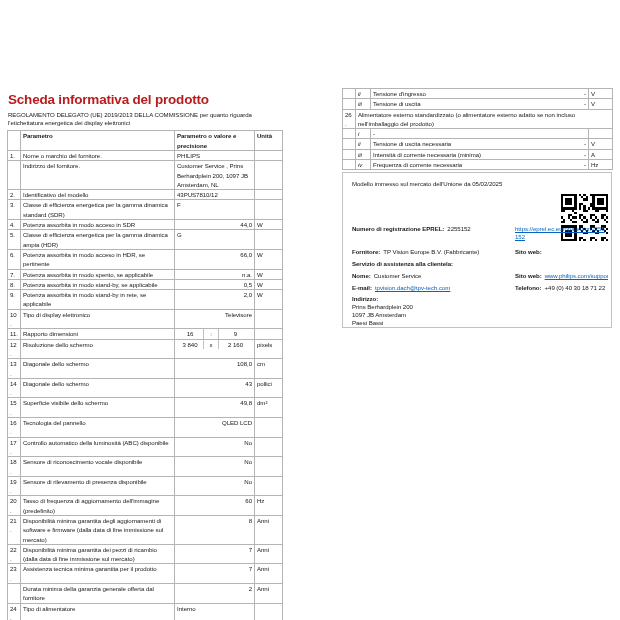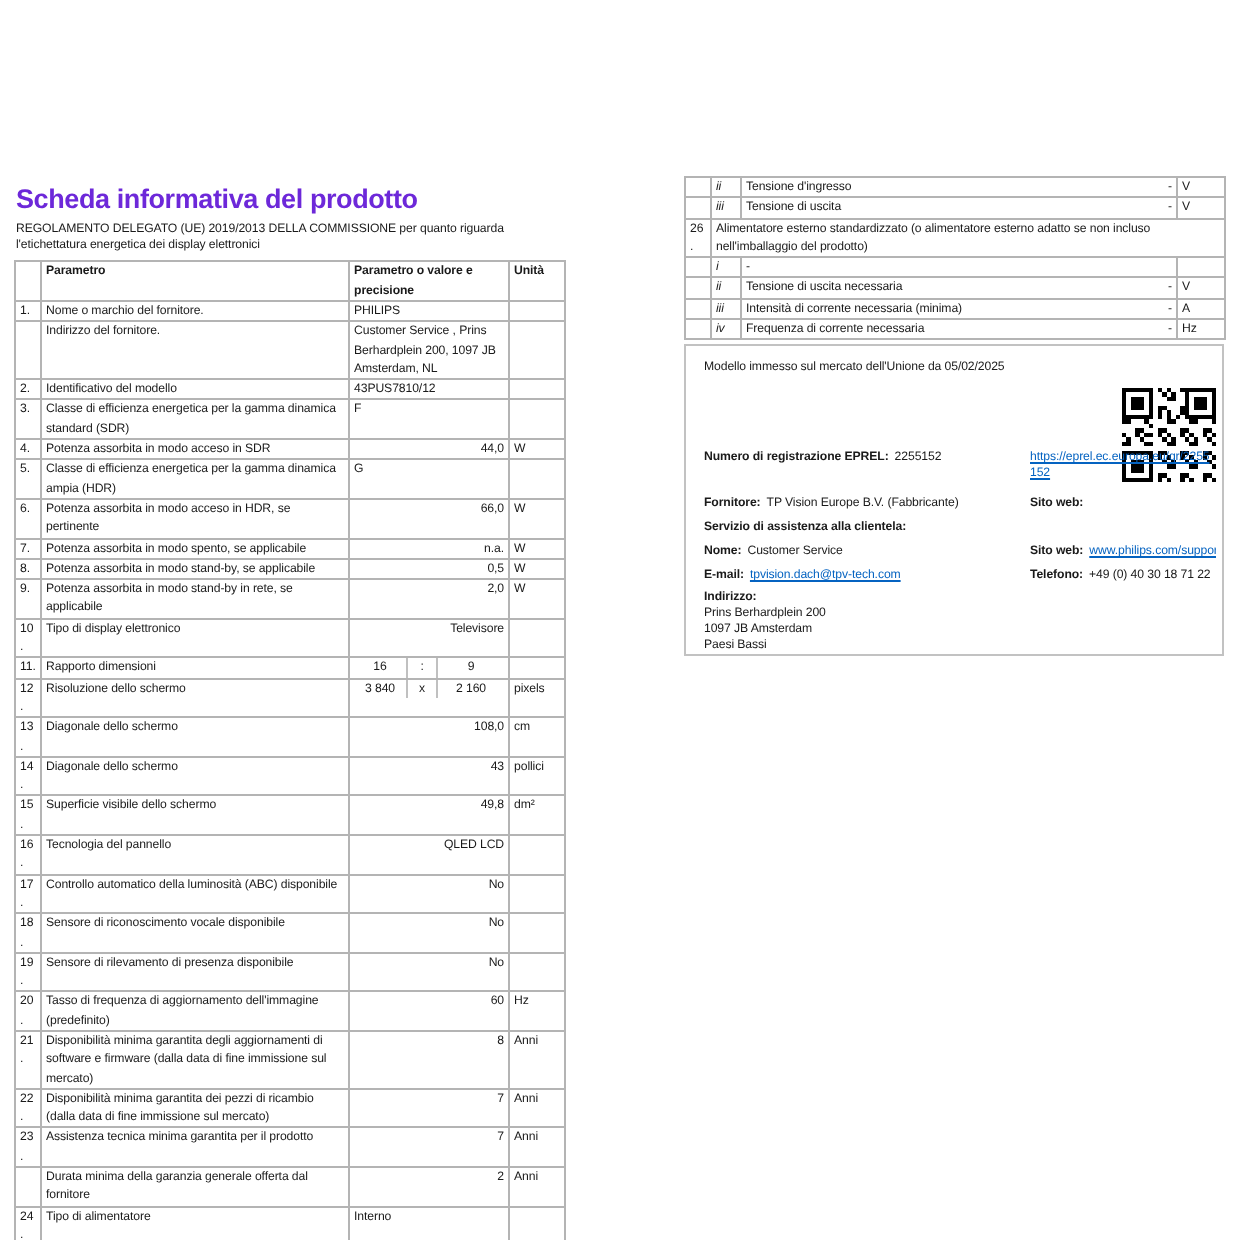--- a/index.html
+++ b/index.html
@@ -1,20 +1,20 @@
 <!DOCTYPE html>
 <html><head>
 <meta charset="utf-8">
 <style>
   html,body{margin:0;padding:0;background:#ffffff;}
   .page{position:relative;width:620px;height:620px;background:#fff;overflow:hidden;
         font-family:"Liberation Sans",sans-serif;color:#1a1a1a;}
   .left-col{position:absolute;left:7px;top:93px;width:276px;}
   .right-col{position:absolute;left:342px;top:88px;width:270px;}
-  h1.title{font-size:13.5px;line-height:14px;font-weight:bold;color:#6d28d9;
+  h1.title{font-size:13.5px;line-height:14px;font-weight:bold;color:#b91c1c;
            margin:0 0 4px 1px;letter-spacing:-0.2px;white-space:nowrap;}
   .subtitle{font-size:6.1px;line-height:7.7px;margin:0 0 4px 1px;width:248px;letter-spacing:-0.05px;}
   table{border-collapse:collapse;table-layout:fixed;}
   #left-table{width:275px;}
   #right-table{width:270px;}
   td,th{border:1px solid #b4b4b4;padding:0 2px;vertical-align:top;
         font-size:6.1px;line-height:9.3px;text-align:left;letter-spacing:-0.05px;
         word-wrap:break-word;overflow:hidden;}
   th{font-weight:bold;}
   .num-cell{padding-left:2px;}

